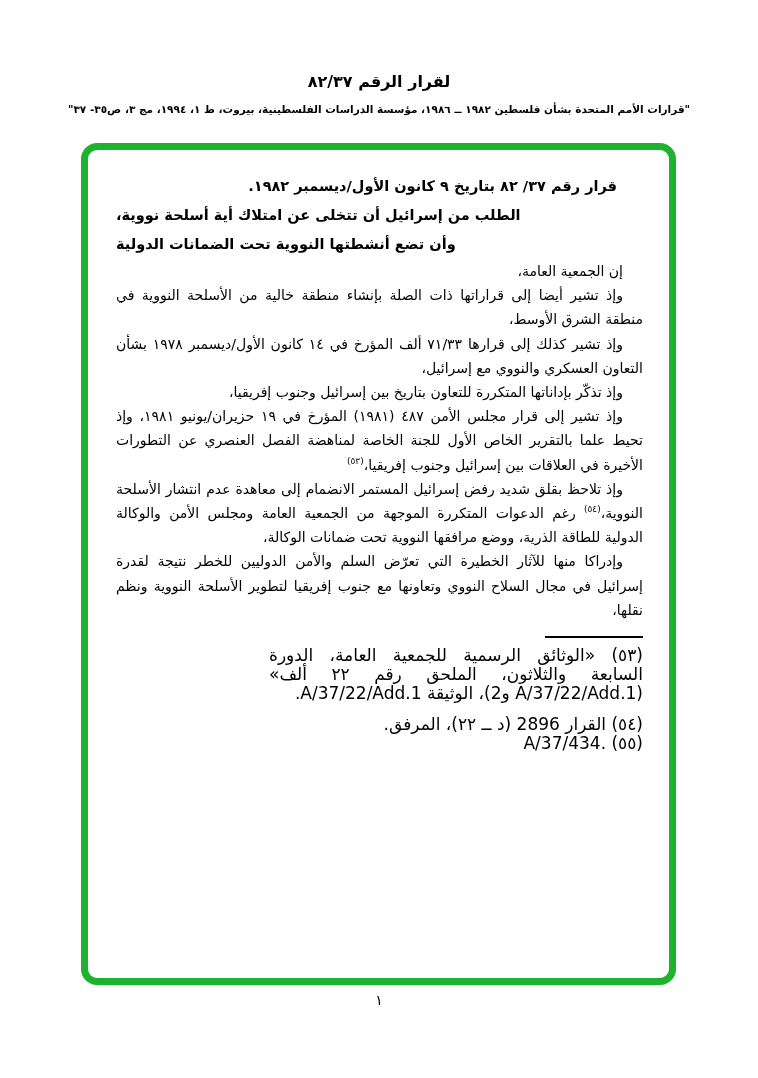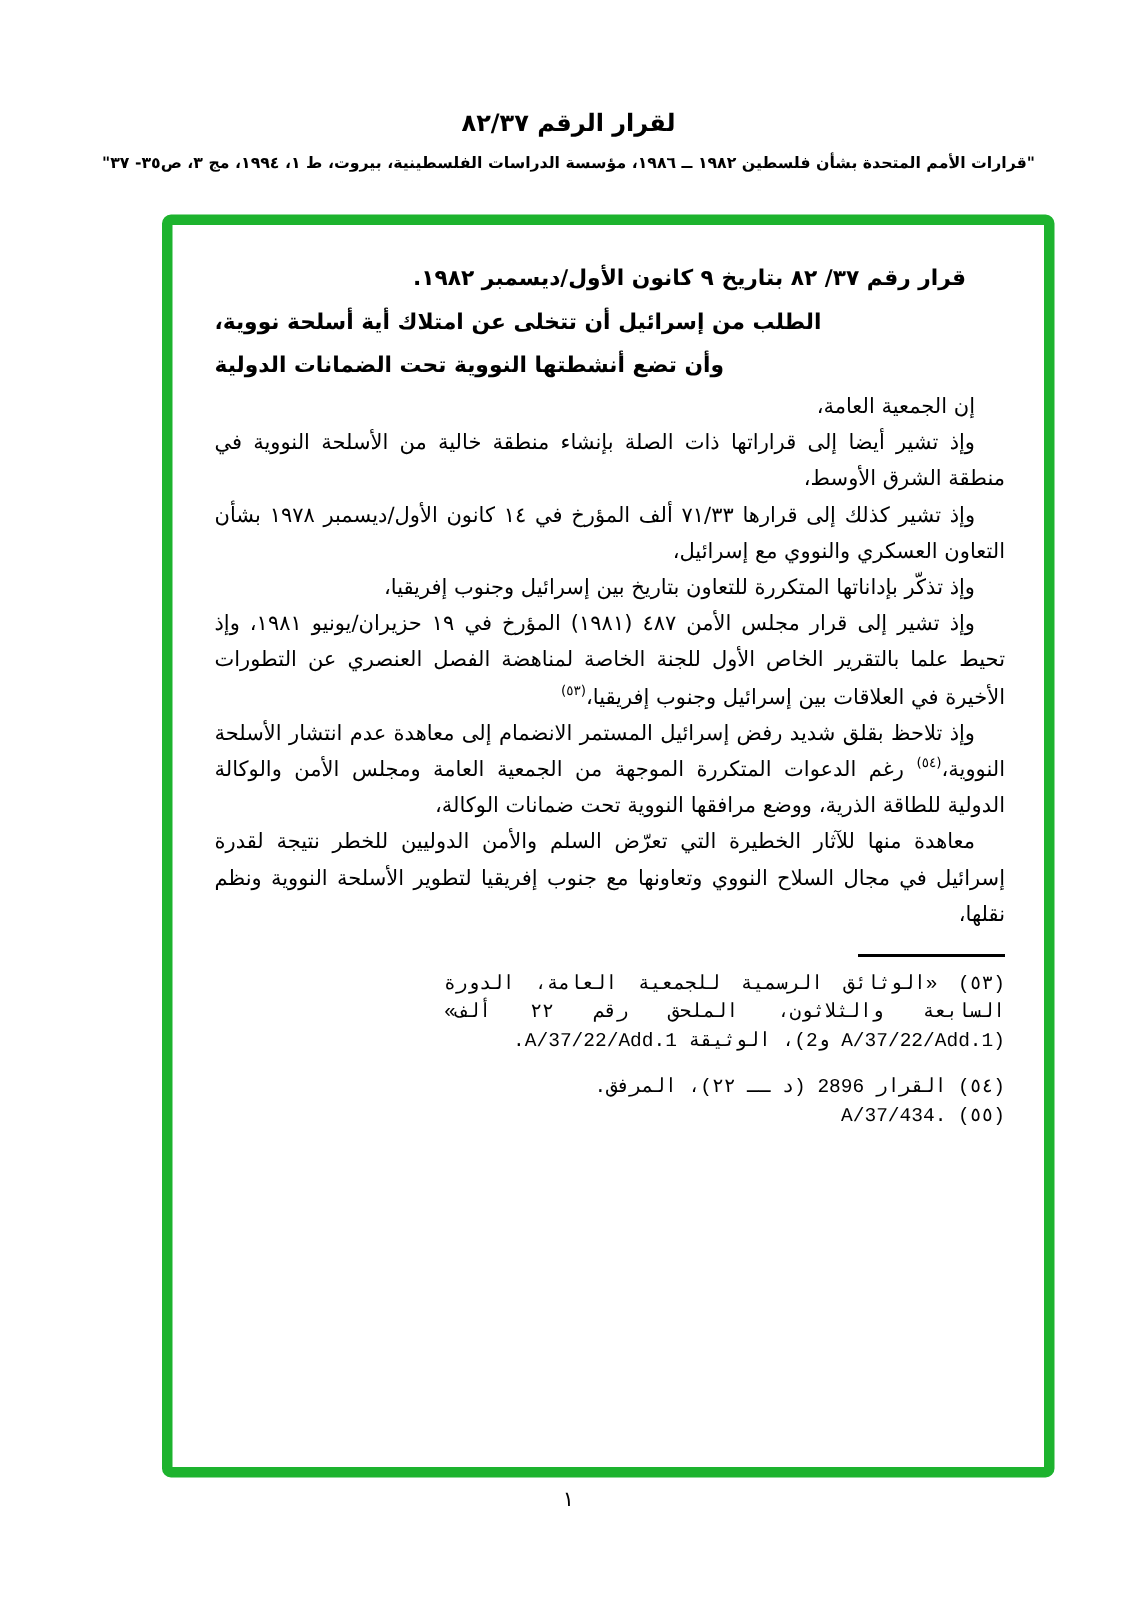--- a/index.html
+++ b/index.html
@@ -10,43 +10,43 @@
   }
   .doc-title{
     position:absolute;top:72px;left:0;width:100%;
     text-align:center;font-weight:bold;font-size:16px;direction:rtl;
   }
   .doc-source{
     position:absolute;top:103px;left:0;width:100%;
     text-align:center;font-weight:bold;font-size:10.5px;direction:rtl;
   }
   .green-box{
-    position:absolute;left:108px;top:143px;width:595px;height:842px;
-    box-sizing:border-box;border:7px solid #1db32e;border-radius:6px;
+    position:absolute;left:81px;top:143px;width:595px;height:842px;
+    box-sizing:border-box;border:7px solid #1db32e;border-radius:16px;
     background:#ffffff;
   }
   .box-content{
     direction:rtl;height:100%;box-sizing:border-box;overflow:hidden;
     padding:14px 26px 0 28px;
   }
   .h-line{
     font-weight:bold;text-align:right;text-indent:26px;
     margin:8px 0 0;line-height:29px;font-size:14.5px;
   }
   .h-center{
     font-weight:bold;text-align:left;margin:0;line-height:29px;font-size:14.5px;
   }
   .body-para{
     margin:0;text-align:justify;line-height:24.2px;text-indent:20px;font-size:14px;
   }
   .body-para .lead{font-weight:normal;}
   sup.fn-ref{font-size:9px;line-height:0;}
   .footnotes{margin-top:14px;}
   .fn-sep{width:98px;border-top:2px solid #000;margin-bottom:8px;}
-  .fn{font-size:13px;line-height:19px;margin:0;width:374px;font-family:Liberation Mono, monospace;}
+  .fn{font-size:17px;line-height:19px;margin:0;width:374px;}
   .fn-justify{text-align:justify;}
   .fn-right{text-align:right;}
   .fn-gap{margin-top:12px;}
   .page-number{
     position:absolute;top:992px;left:0;width:100%;
     text-align:center;font-size:14px;
   }
 </style>
 </head>
 <body>
@@ -66,21 +66,21 @@
 
       <p class="h-center">وأن تضع أنشطتها النووية تحت الضمانات الدولية</p>
 
       <div id="resolution-body">
           <p class="body-para"><span class="lead">إن الجمعية العامة،</span></p>
           <p class="body-para"><span class="lead">وإذ تشير أيضا</span><span> إلى قراراتها ذات الصلة بإنشاء منطقة خالية من الأسلحة النووية في منطقة الشرق الأوسط،</span></p>
           <p class="body-para"><span class="lead">وإذ تشير كذلك</span><span> إلى قرارها ٧١/٣٣ ألف المؤرخ في ١٤ كانون الأول/ديسمبر ١٩٧٨ بشأن التعاون العسكري والنووي مع إسرائيل،</span></p>
           <p class="body-para"><span class="lead">وإذ تذكّر</span><span> بإداناتها المتكررة للتعاون بتاريخ بين إسرائيل وجنوب إفريقيا،</span></p>
           <p class="body-para"><span class="lead">وإذ تشير</span><span> إلى قرار مجلس الأمن ٤٨٧ (١٩٨١) المؤرخ في ١٩ حزيران/يونيو ١٩٨١، وإذ تحيط علما بالتقرير الخاص الأول للجنة الخاصة لمناهضة الفصل العنصري عن التطورات الأخيرة في العلاقات بين إسرائيل وجنوب إفريقيا،</span><sup class="fn-ref">(٥٣)</sup></p>
           <p class="body-para"><span class="lead">وإذ تلاحظ بقلق شديد</span><span> رفض إسرائيل المستمر الانضمام إلى معاهدة عدم انتشار الأسلحة النووية،</span><sup class="fn-ref">(٥٤)</sup><span> رغم الدعوات المتكررة الموجهة من الجمعية العامة ومجلس الأمن والوكالة الدولية للطاقة الذرية، ووضع مرافقها النووية تحت ضمانات الوكالة،</span></p>
-          <p class="body-para"><span class="lead">معاهدة منها</span><span> للآثار الخطيرة التي تعرّض السلم والأمن الدوليين للخطر نتيجة لقدرة إسرائيل في مجال السلاح النووي وتعاونها مع جنوب إفريقيا لتطوير الأسلحة النووية ونظم نقلها،</span></p>
+          <p class="body-para"><span class="lead">وإدراكا منها</span><span> للآثار الخطيرة التي تعرّض السلم والأمن الدوليين للخطر نتيجة لقدرة إسرائيل في مجال السلاح النووي وتعاونها مع جنوب إفريقيا لتطوير الأسلحة النووية ونظم نقلها،</span></p>
         </div>
 
       <div class="footnotes">
         <div class="fn-sep"></div>
         <div id="footnotes-list">
             <p class="fn fn-justify">(٥٣) «الوثائق الرسمية للجمعية العامة، الدورة السابعة والثلاثون، الملحق رقم ٢٢ ألف» (A/37/22/Add.1 و2)، الوثيقة A/37/22/Add.1.</p>
             <p class="fn fn-right fn-gap">(٥٤) القرار 2896 (د ــ ٢٢)، المرفق.</p>
             <p class="fn fn-right">(٥٥) A/37/434.‎</p>
           </div>
       </div>

